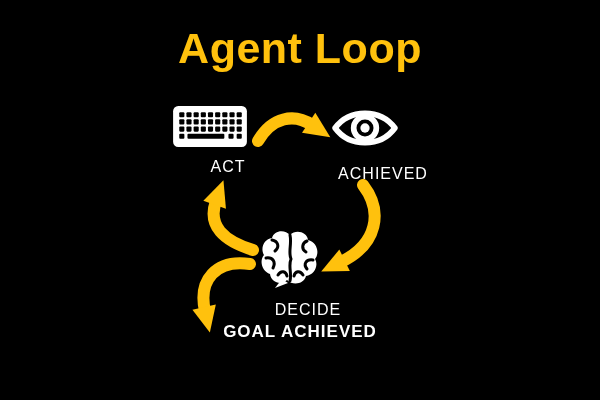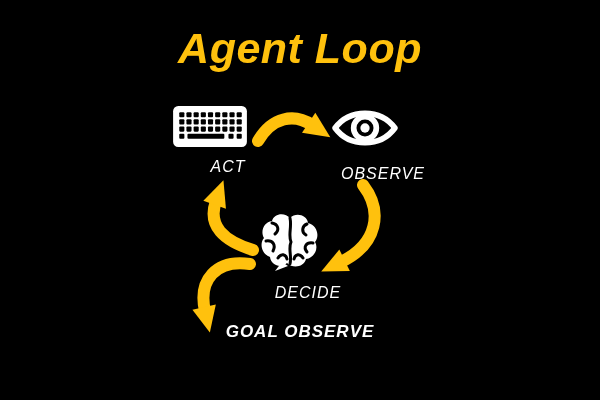--- a/index.html
+++ b/index.html
@@ -2,21 +2,20 @@
 <html><head>
 <meta charset="utf-8">
 <style>
   html,body{margin:0;padding:0;background:#111;}
   .stage{
     position:relative;
     width:600px;height:400px;
     background:#000000;
     overflow:hidden;
     font-family:"Liberation Sans", sans-serif;
-    font-style:italic;
   }
   .title{
     position:absolute;
     top:24px;left:0;right:0;
     text-align:center;
     font-size:43px;
     font-weight:bold;
     letter-spacing:0.5px;
     color:#FFC10D;
   }
@@ -31,21 +30,21 @@
     margin-top:11px;
     color:#FFFFFF;
     font-size:16px;
     font-weight:500;
     letter-spacing:1px;
     white-space:nowrap;
     margin-left:36px;
   }
   .node-act{left:170px;top:106px;width:80px;}
   .node-observe{left:320px;top:102px;width:90px;}
-  .node-decide{left:250px;top:211px;width:80px;text-align:right;}
+  .node-decide{left:250px;top:228px;width:80px;text-align:right;}
   .goal-label{
     position:absolute;
     left:300px;top:322px;
     transform:translateX(-50%);
     color:#FFFFFF;
     font-size:17px;
     font-weight:600;
     letter-spacing:1px;
     white-space:nowrap;
   }
@@ -123,21 +122,21 @@
   </div>
 
   <div class="node node-observe">
     <span class="icon">
       <svg width="66" height="52" viewBox="0 0 64 50">
         <path d="M3 25 C 17 6, 47 6, 61 25 C 47 44, 17 44, 3 25 Z" fill="none" stroke="#FFFFFF" stroke-width="5.5" stroke-linejoin="round"></path>
         <circle cx="32" cy="25" r="11" fill="none" stroke="#FFFFFF" stroke-width="5.5"></circle>
         <circle cx="32" cy="25" r="4.5" fill="#FFFFFF"></circle>
       </svg>
     </span>
-    <span class="label">OBSERVE</span>
+    <span class="label">ACHIEVED</span>
   </div>
 
   <div class="node node-decide">
     <span class="icon">
       <svg width="64" height="62" viewBox="0 0 64 62">
         <path fill="#FFFFFF" d="M32 7 C 27 1, 16 2, 14 10 C 6 11, 2 20, 6 27 C 1 33, 4 43, 12 46 C 13 54, 23 58, 29 52 C 35 58, 46 56, 48 48 C 56 47, 61 38, 57 31 C 62 25, 59 14, 50 12 C 49 4, 38 1, 32 7 Z"></path>
         <polygon fill="#FFFFFF" points="24,51 17,60 30,55"></polygon>
         <g fill="none" stroke="#000000" stroke-width="3" stroke-linecap="round">
           <path d="M32 7 C 34 16, 30 24, 33 31 C 30 38, 34 45, 32 53"></path>
           <path d="M14 12 C 20 13, 22 19, 17 23"></path>
@@ -145,15 +144,15 @@
           <path d="M20 47 C 23 42, 28 43, 29 48"></path>
           <path d="M49 13 C 44 15, 43 21, 48 24"></path>
           <path d="M55 32 C 48 31, 45 36, 49 41"></path>
           <path d="M45 47 C 42 42, 37 43, 36 48"></path>
         </g>
       </svg>
     </span>
     <span class="label">DECIDE</span>
   </div>
 
-  <div class="goal-label">GOAL OBSERVE</div>
+  <div class="goal-label">GOAL ACHIEVED</div>
 
 </div>
 
 </body></html>

